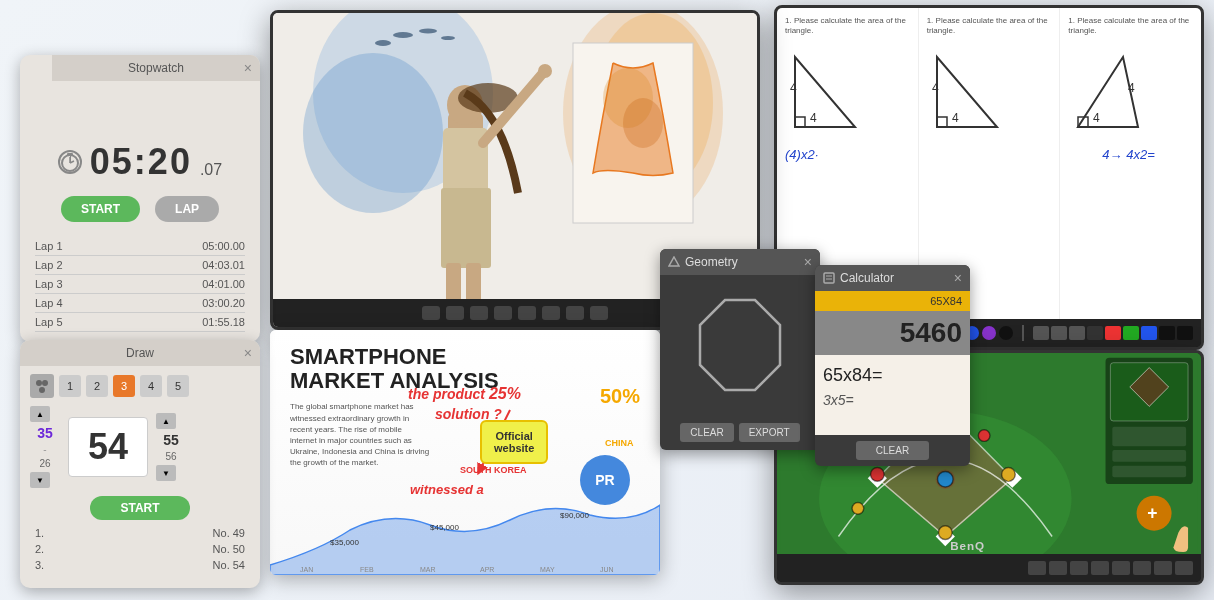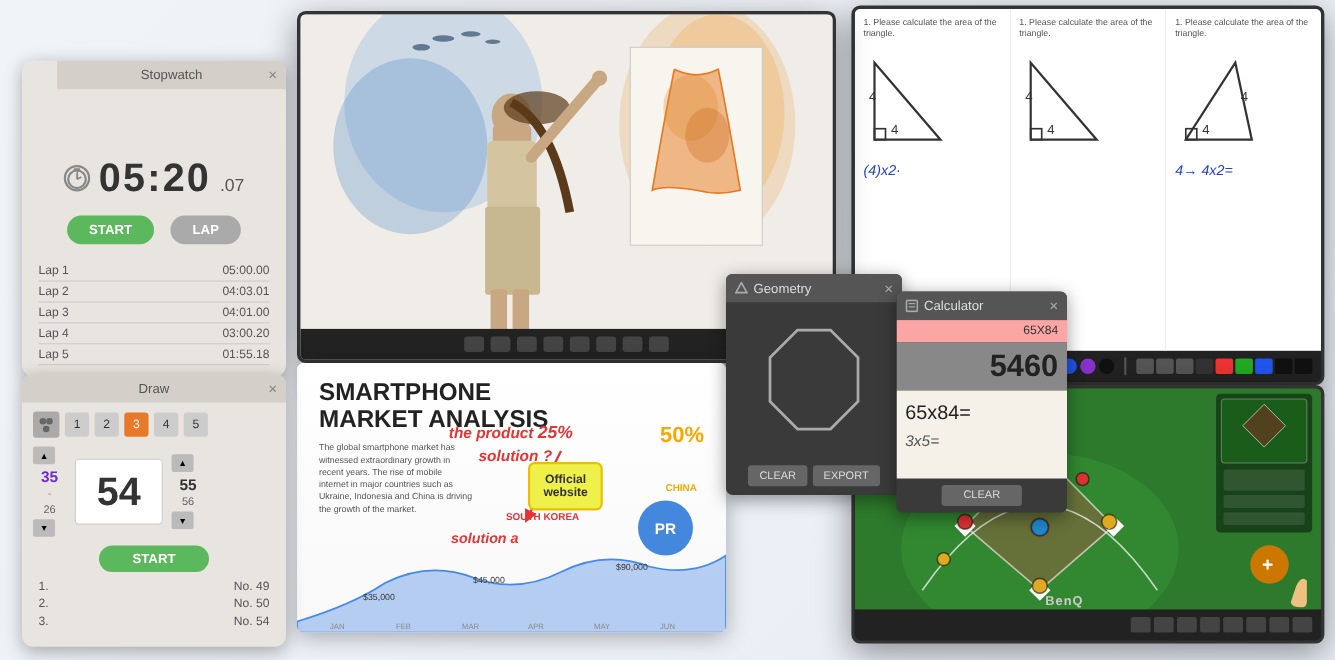--- a/index.html
+++ b/index.html
@@ -366,21 +366,21 @@
       display: flex;
       align-items: center;
       gap: 5px;
     }
     .calculator-close {
       color: #aaa;
       font-size: 14px;
       cursor: pointer;
     }
     .calc-display-top {
-      background: #fca5a5;
+      background: #eab308;
       padding: 4px 8px;
       text-align: right;
       font-size: 11px;
       color: #333;
     }
     .calc-display-main {
       background: #888;
       padding: 6px 8px;
       text-align: right;
       font-size: 28px;
@@ -765,21 +765,21 @@
       </div>
 
       <div class="whiteboard-col">
         <div class="wb-question">1. Please calculate the area of the triangle.</div>
         <svg width="80" height="90" viewBox="0 0 80 90">
           <polygon points="10,80 70,80 55,10" fill="none" stroke="#333" stroke-width="2"></polygon>
           <text x="25" y="75" font-size="12" fill="#333">4</text>
           <text x="60" y="45" font-size="12" fill="#333">4</text>
           <rect x="10" y="70" width="10" height="10" fill="none" stroke="#333" stroke-width="1.5"></rect>
         </svg>
-        <div class="wb-handwriting" style="color:#2244cc;font-size:13px;font-style:italic;">4→ 4x2=</div>
+        <div class="wb-handwriting" style="color:#2244cc;font-size:13px;font-style:italic;margin-left:34px;">4→ 4x2=</div>
       </div>
     </div>
     <div class="monitor-right-toolbar">
       <div class="color-palette">
         <div class="color-dot" style="background:#ee3333;"></div>
         <div class="color-dot" style="background:#22aa22;"></div>
         <div class="color-dot" style="background:#2255ee;"></div>
         <div class="color-dot" style="background:#8833cc;"></div>
         <div class="color-dot" style="background:#111111;"></div>
       </div>
@@ -851,21 +851,21 @@
       <div class="pres-official">Official<br>website</div>
 
       <div class="pres-50">50%</div>
 
       <div style="position:absolute;top:135px;left:190px;font-size:9px;color:#e63333;font-weight:bold;z-index:12;">SOUTH KOREA</div>
 
       <div style="position:absolute;top:108px;left:335px;font-size:9px;color:#f5a800;font-weight:bold;z-index:12;">CHINA</div>
 
       <div class="pres-circle-pr">PR</div>
 
-      <div style="position:absolute;bottom:78px;left:140px;font-size:13px;font-weight:bold;color:#e63333;font-style:italic;z-index:12;">solution a</div>
+      <div style="position:absolute;bottom:78px;left:140px;font-size:13px;font-weight:bold;color:#e63333;font-style:italic;z-index:12;">witnessed a</div>
 
       <svg style="position:absolute;top:0;left:0;width:100%;height:100%;pointer-events:none;z-index:11;">
         <line x1="240" y1="80" x2="210" y2="140" stroke="#e63333" stroke-width="2" marker-end="url(#arr)"></line>
         <defs>
           <marker id="arr" markerWidth="6" markerHeight="6" refX="3" refY="3" orient="auto">
             <path d="M0,0 L6,3 L0,6 Z" fill="#e63333"></path>
           </marker>
         </defs>
         <line x1="215" y1="120" x2="275" y2="95" stroke="#e63333" stroke-width="1.5"></line>
 

